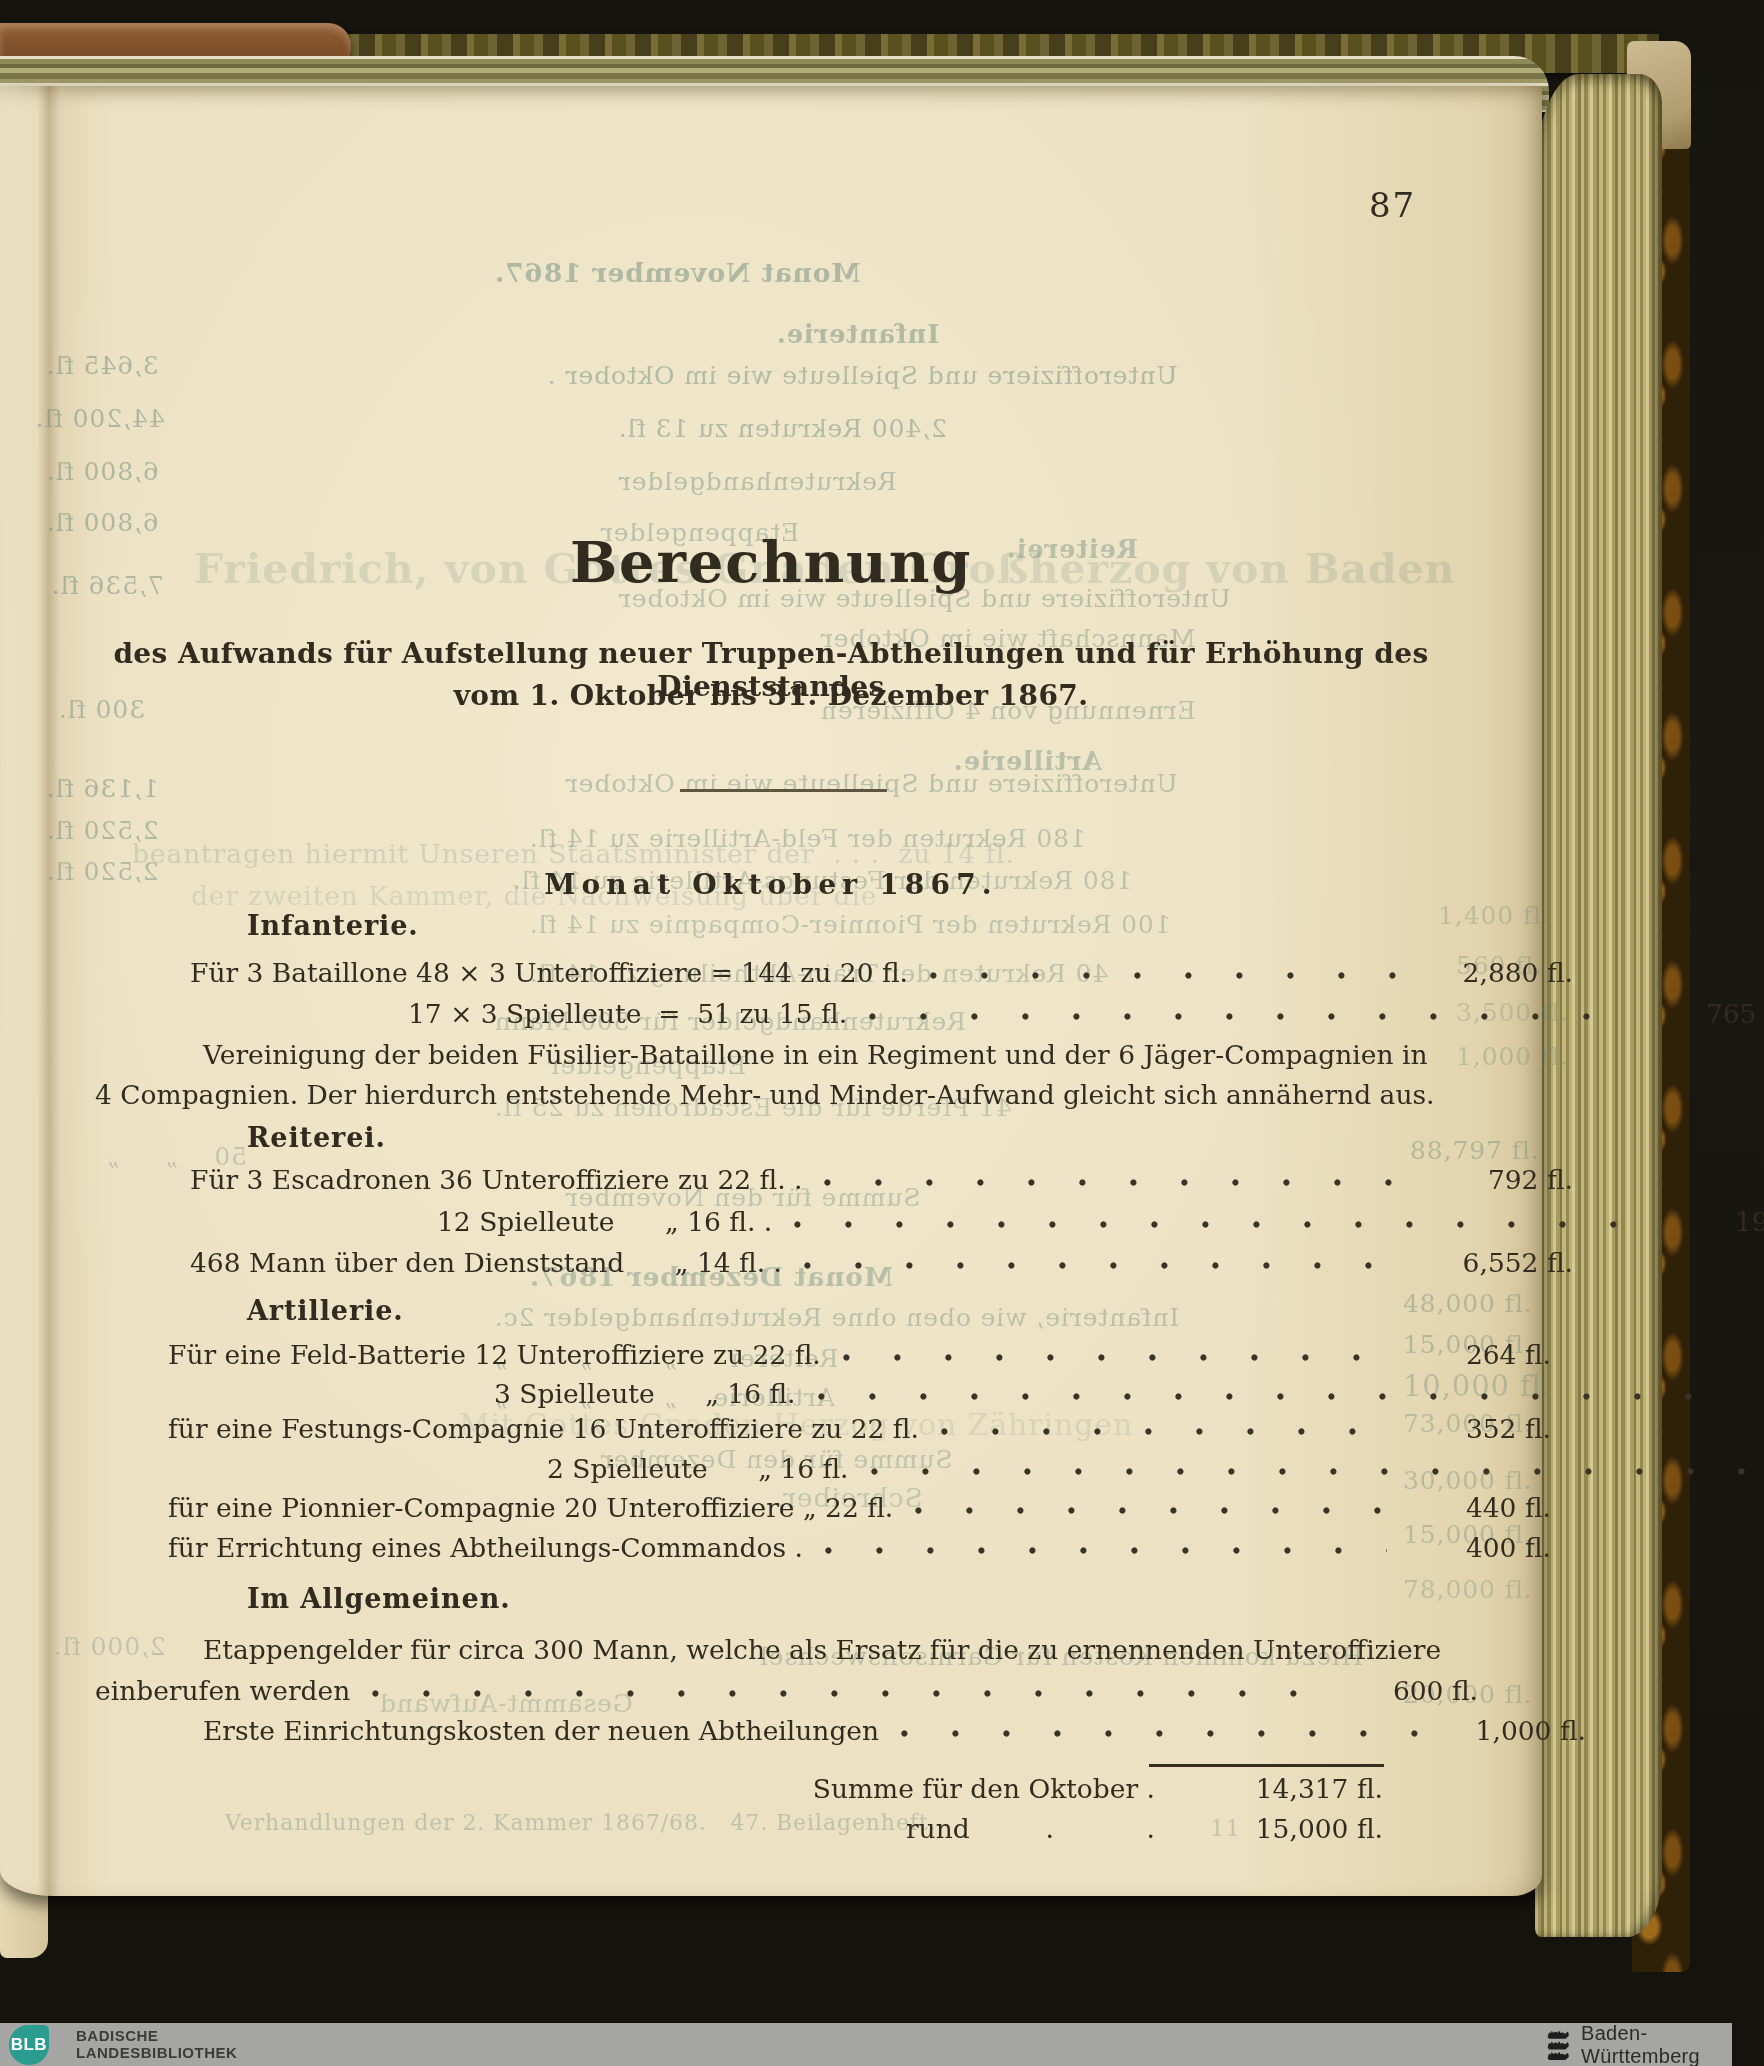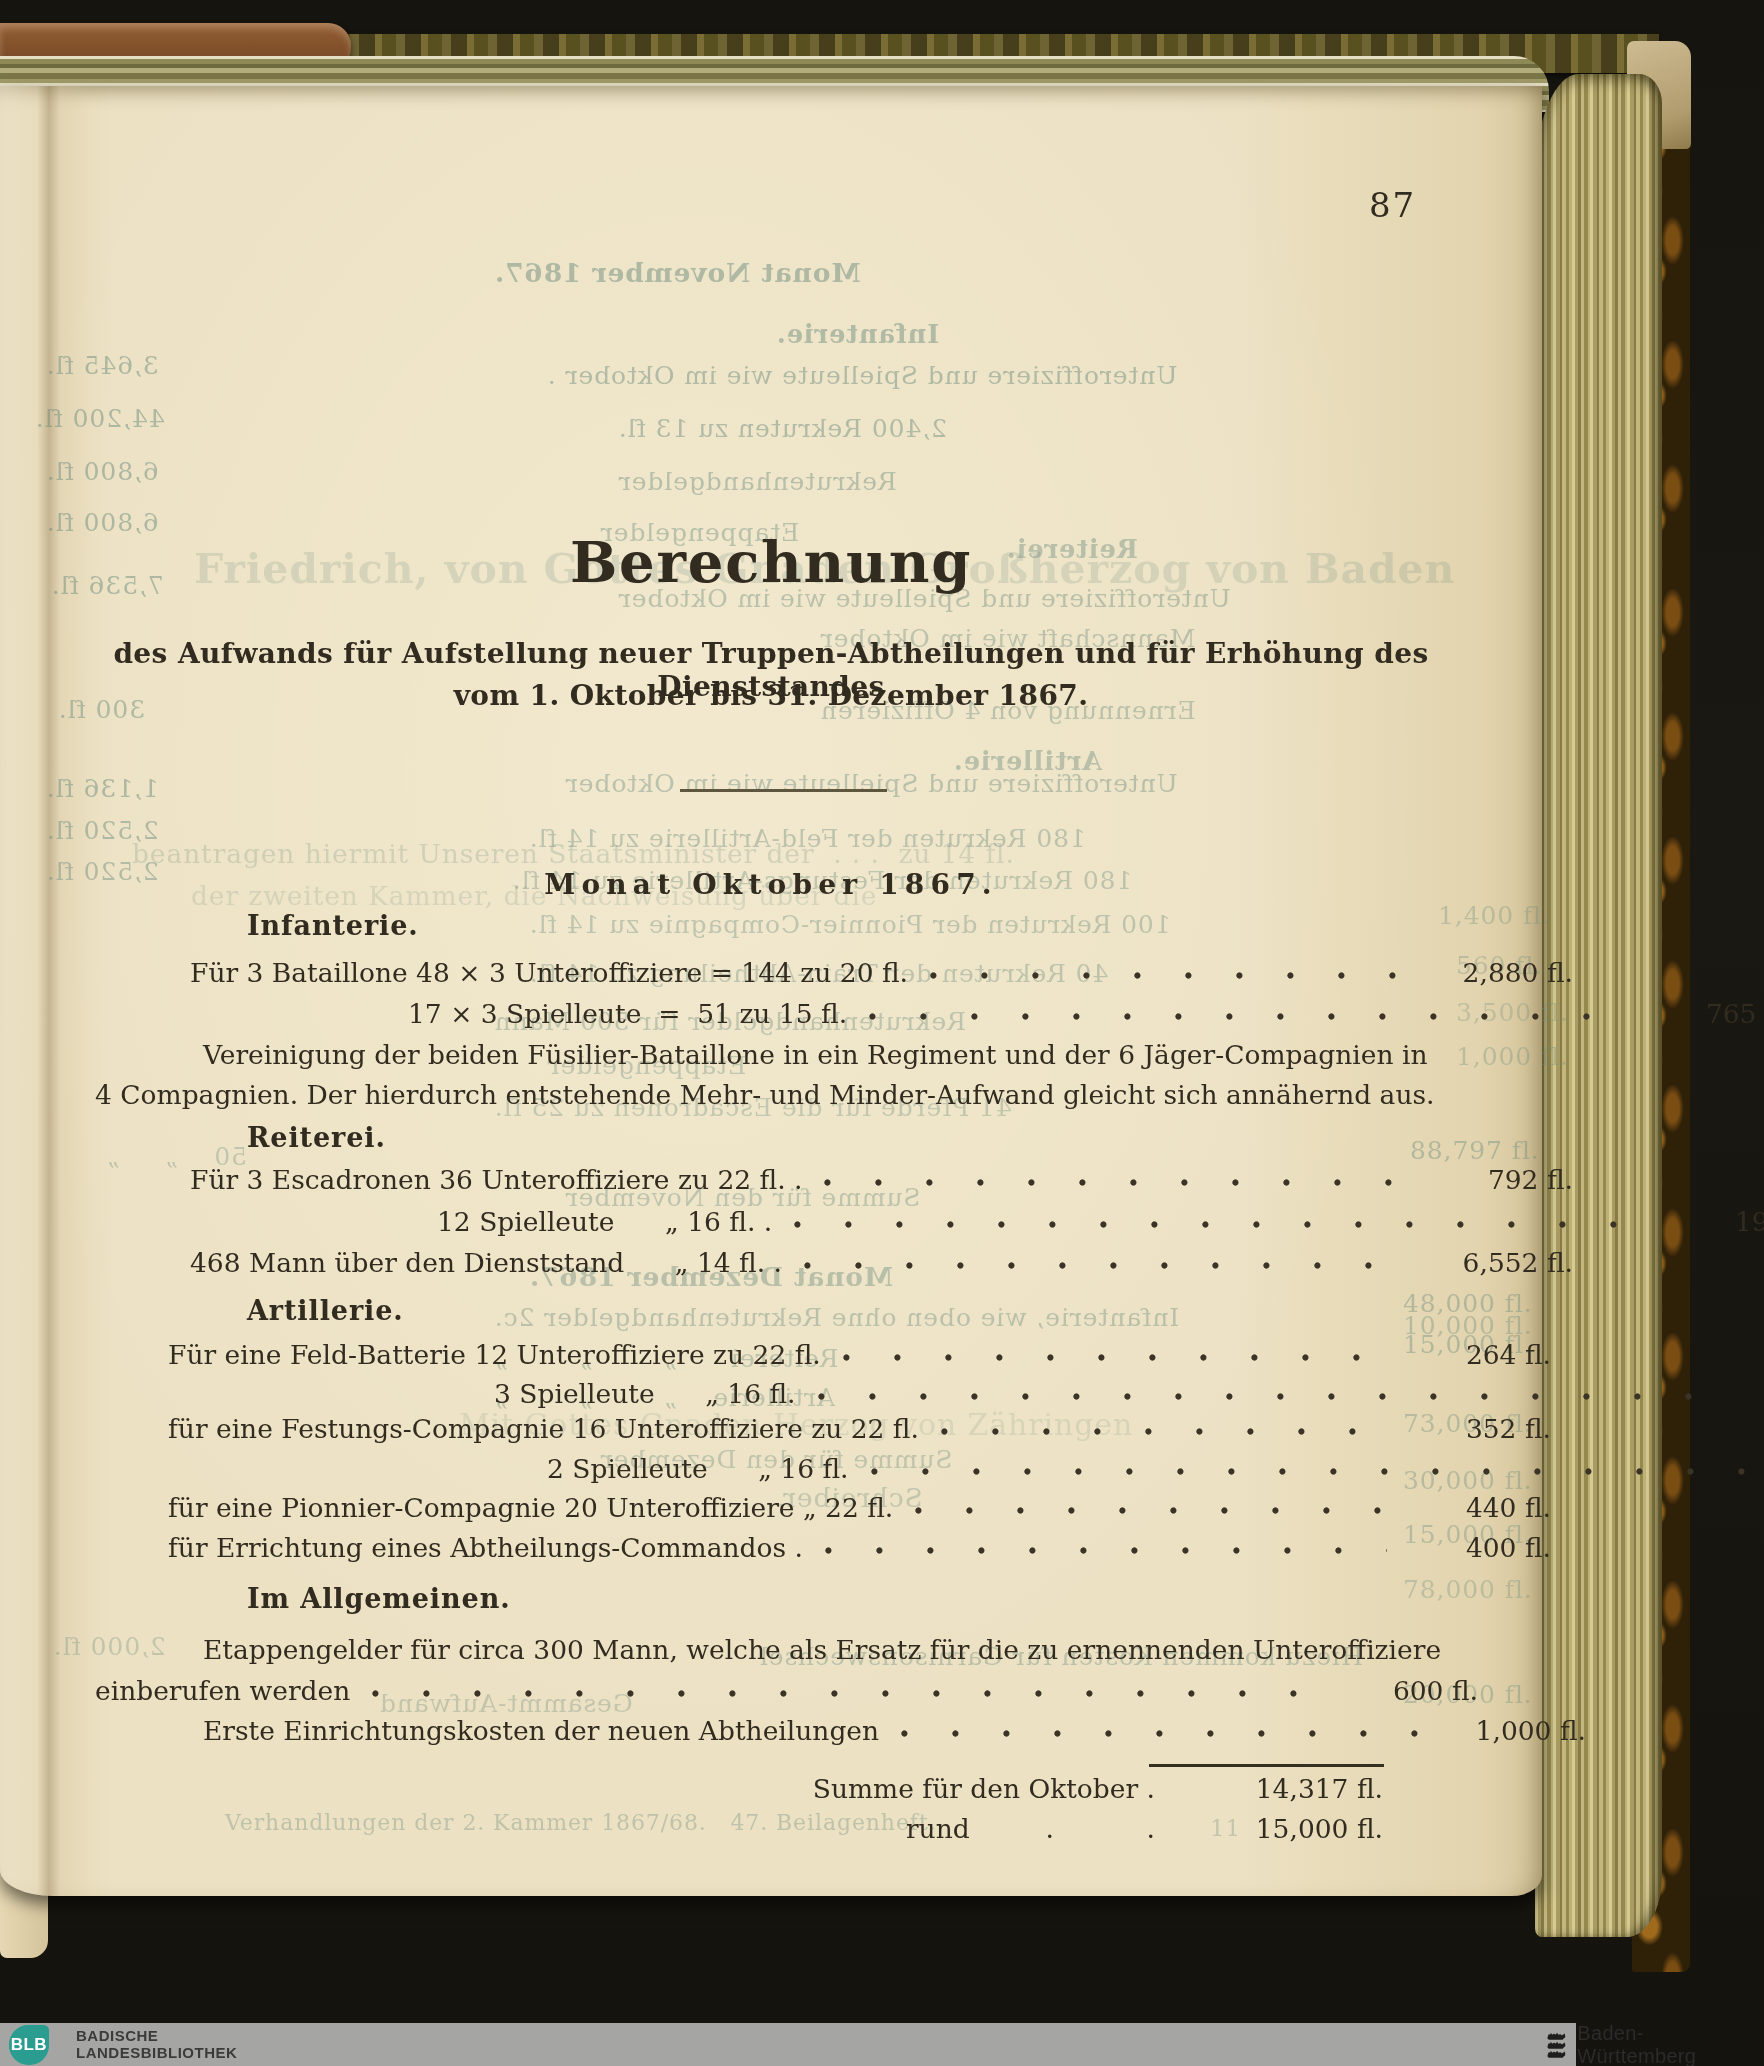--- a/index.html
+++ b/index.html
@@ -69,21 +69,21 @@
   .dots{position:static !important;flex:1 1 auto;align-self:flex-end;height:8.8px;margin:0 23px 8px 21px;
     background-image:radial-gradient(circle at 4.4px 4.4px,#3a3326 2.6px,rgba(0,0,0,0) 3.5px);
     background-size:51px 8.8px;background-repeat:repeat-x;}
   .val{position:static !important;flex:0 0 auto;min-width:141px;text-align:right;white-space:pre;}
   .sumline{left:0;width:1383px;display:flex;align-items:baseline;justify-content:flex-end;font-size:26.5px;}
   .sumlabel{position:static !important;white-space:pre;}
   .sumval{position:static !important;flex:0 0 228px;text-align:right;white-space:pre;}
   .sumrule{left:1149px;top:1678px;width:235px;height:2.6px;background:#352f22;}
 
   
-  .footerbar{position:absolute;left:0;top:2023px;width:1576px;height:43px;z-index:10;
+  .footerbar{position:absolute;left:0;top:2023px;width:1732px;height:43px;z-index:10;
     background:#a5a5a3;font-family:"Liberation Sans", sans-serif;}
   .blb-shield{position:absolute;left:8.8px;top:1.8px;width:40px;height:40px;background:#2a9c90;
     border-radius:19.4px 5.3px 19.4px 19.4px;display:flex;align-items:center;justify-content:center;}
   .blb-abbr{color:#ffffff;font-weight:700;font-size:17px;letter-spacing:0.4px;}
   .blb-text{position:absolute;left:76px;top:3.5px;color:#3b3b3b;font-weight:700;font-size:15px;line-height:17.6px;letter-spacing:0.5px;}
   .bw{position:absolute;left:1546px;top:0;height:43px;display:flex;align-items:center;gap:10.6px;}
   .bw-label{color:#2b2b2b;font-size:20px;letter-spacing:0.3px;}
 </style>
 </head>
 <body>
@@ -141,21 +141,21 @@
         <div class="bleed" data-name="bleedthrough-text" style="left: 494px; top: 1007px; font-size: 25px; opacity: 0.34; transform: scaleX(-1);">41 Pferde für die Escadronen zu 25 fl.</div>
         <div class="bleed" data-name="bleedthrough-text" style="left: 106px; top: 1056px; font-size: 25px; opacity: 0.34; transform: scaleX(-1);">50    „     „</div>
         <div class="bleed" data-name="bleedthrough-text" style="left: 565px; top: 1097px; font-size: 25px; opacity: 0.38; transform: scaleX(-1);">Summe für den November</div>
         <div class="bleed" data-name="bleedthrough-text" style="left: 1398px; top: 1050px; font-size: 25px; opacity: 0.42; margin-left: 12px;">88,797 fl.</div>
         <div class="bleed" data-name="bleedthrough-text" style="left: 529px; top: 1175px; font-size: 26.5px; opacity: 0.42; font-weight: 700; transform: scaleX(-1);">Monat Dezember 1867.</div>
         <div class="bleed" data-name="bleedthrough-text" style="left: 494px; top: 1217px; font-size: 25px; opacity: 0.4; transform: scaleX(-1);">Infanterie, wie oben ohne Rekrutenhandgelder 2c.</div>
         <div class="bleed" data-name="bleedthrough-text" style="left: 1403px; top: 1203px; font-size: 25px; opacity: 0.42;">48,000 fl.</div>
         <div class="bleed" data-name="bleedthrough-text" style="left: 494px; top: 1258px; font-size: 25px; opacity: 0.38; transform: scaleX(-1);">Reiterei      „        „        „</div>
         <div class="bleed" data-name="bleedthrough-text" style="left: 1403px; top: 1244px; font-size: 25px; opacity: 0.42;">15,000 fl.</div>
         <div class="bleed" data-name="bleedthrough-text" style="left: 494px; top: 1297px; font-size: 25px; opacity: 0.38; transform: scaleX(-1);">Artillerie    „        „        „</div>
-        <div class="bleed" data-name="bleedthrough-text" style="left: 1403px; top: 1225px; font-size: 25px; opacity: 0.38;">10,000 fl.</div>
+        <div class="bleed" data-name="bleedthrough-text" style="left: 1403px; top: 1283px; font-size: 29px; opacity: 0.38;">10,000 fl.</div>
         <div class="bleed" data-name="bleedthrough-text" style="left: 459px; top: 1321px; font-size: 30px; opacity: 0.17;">Mit Gottes Gnaden Herzog von Zähringen</div>
         <div class="bleed" data-name="bleedthrough-text" style="left: 600px; top: 1359px; font-size: 25px; opacity: 0.36; transform: scaleX(-1);">Summe für den Dezember</div>
         <div class="bleed" data-name="bleedthrough-text" style="left: 1403px; top: 1323px; font-size: 25px; opacity: 0.38;">73,000 fl.</div>
         <div class="bleed" data-name="bleedthrough-text" style="left: 776px; top: 1396px; font-size: 26.5px; opacity: 0.33; transform: scaleX(-1);">Schreiber.</div>
         <div class="bleed" data-name="bleedthrough-text" style="left: 1403px; top: 1380px; font-size: 25px; opacity: 0.38;">30,000 fl.</div>
         <div class="bleed" data-name="bleedthrough-text" style="left: 1403px; top: 1434px; font-size: 25px; opacity: 0.38;">15,000 fl.</div>
         <div class="bleed" data-name="bleedthrough-text" style="left: 1403px; top: 1489px; font-size: 25px; opacity: 0.33;">78,000 fl.</div>
         <div class="bleed" data-name="bleedthrough-text" style="left: 759px; top: 1556px; font-size: 25px; opacity: 0.38; transform: scaleX(-1);">Hiezu kommen Kosten für Garnisonswechsel</div>
         <div class="bleed" data-name="bleedthrough-text" style="left: 53px; top: 1546px; font-size: 25px; opacity: 0.33; transform: scaleX(-1);">2,000 fl.</div>
         <div class="bleed" data-name="bleedthrough-text" style="left: 379px; top: 1603px; font-size: 25px; opacity: 0.33; transform: scaleX(-1);">Gesammt-Aufwand</div>

